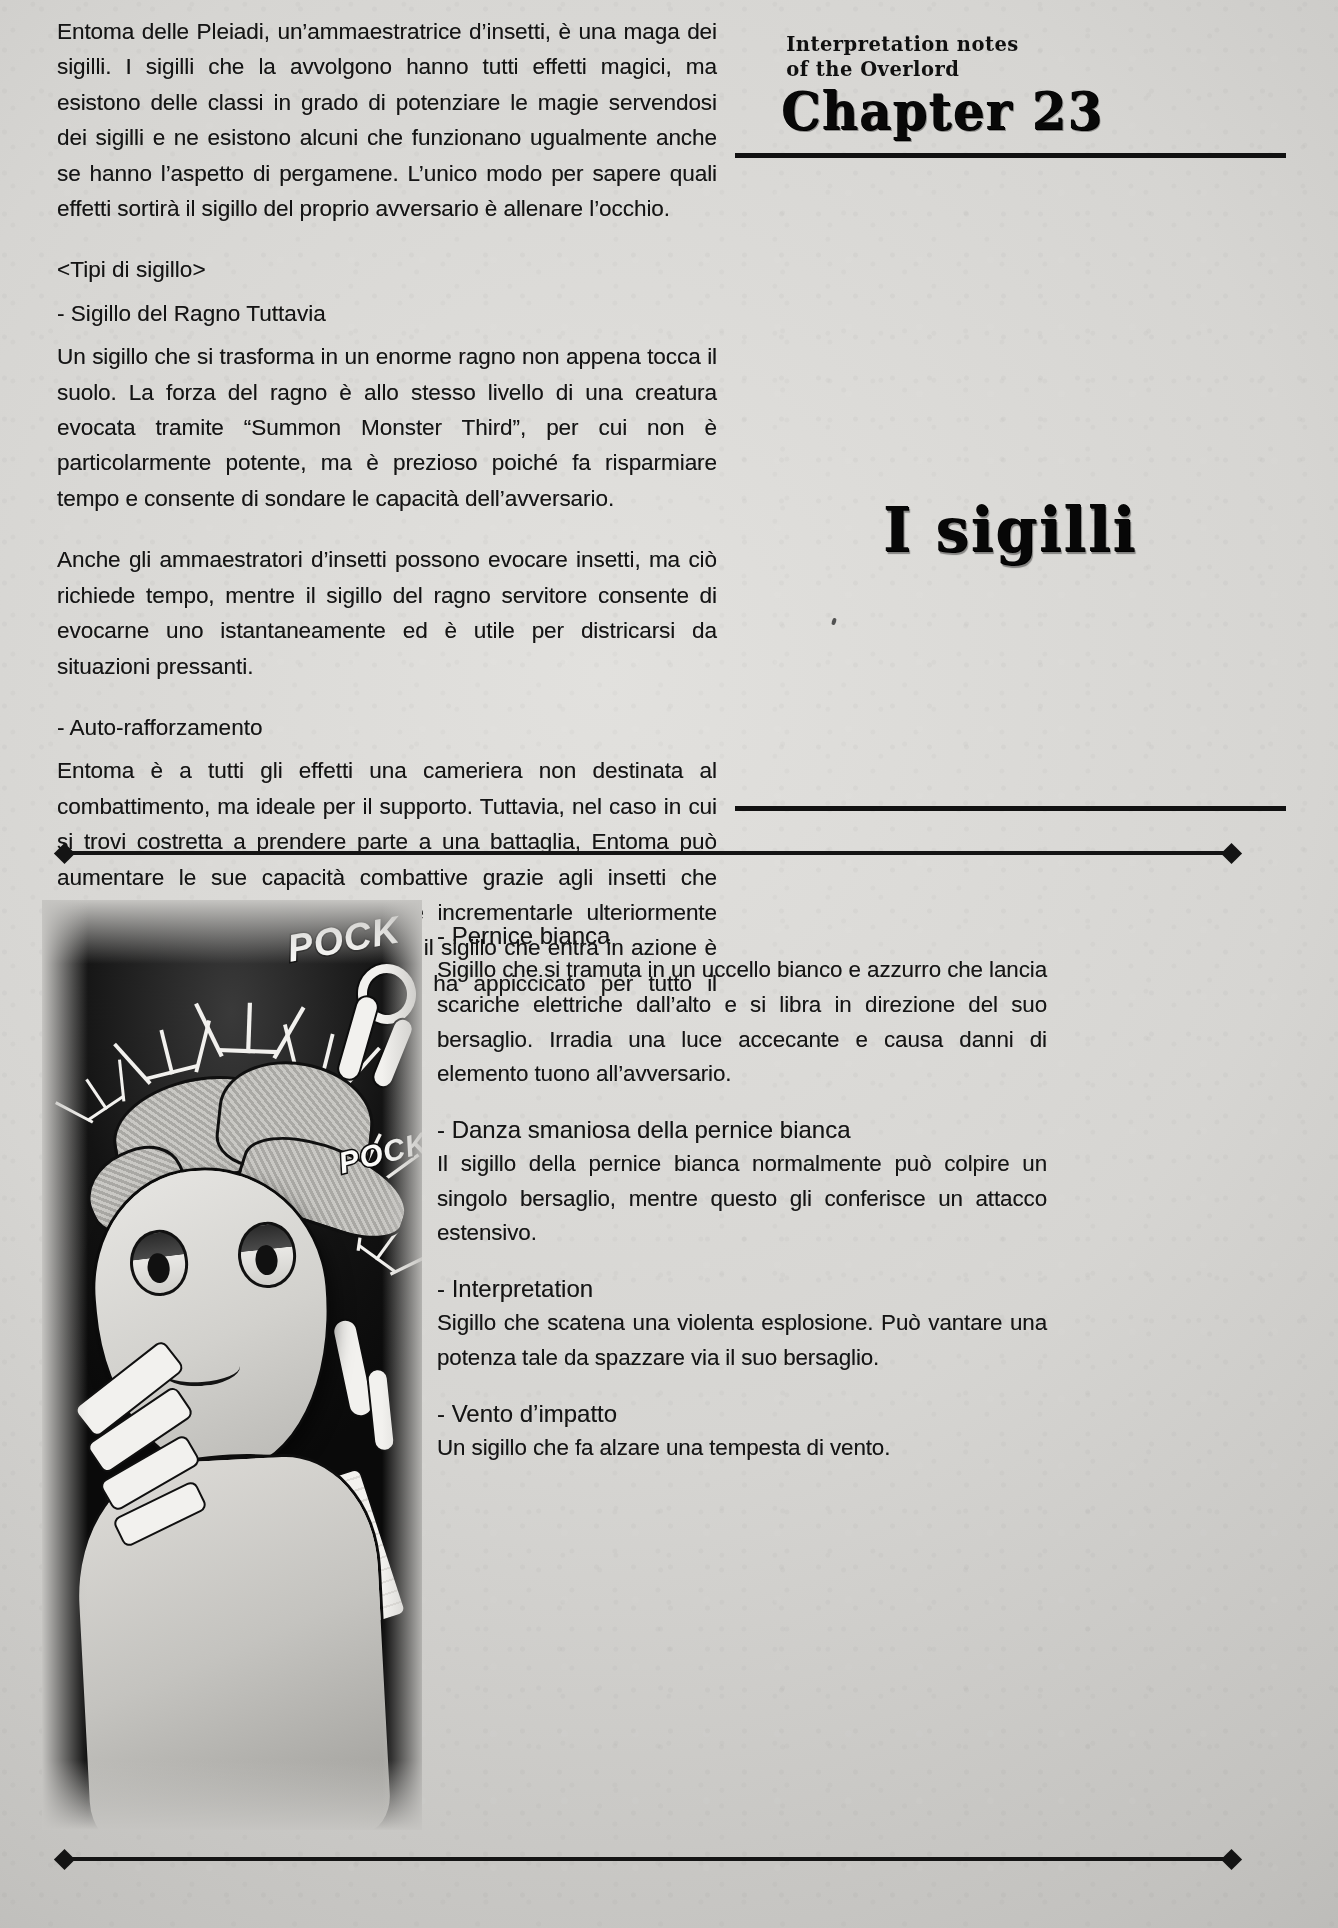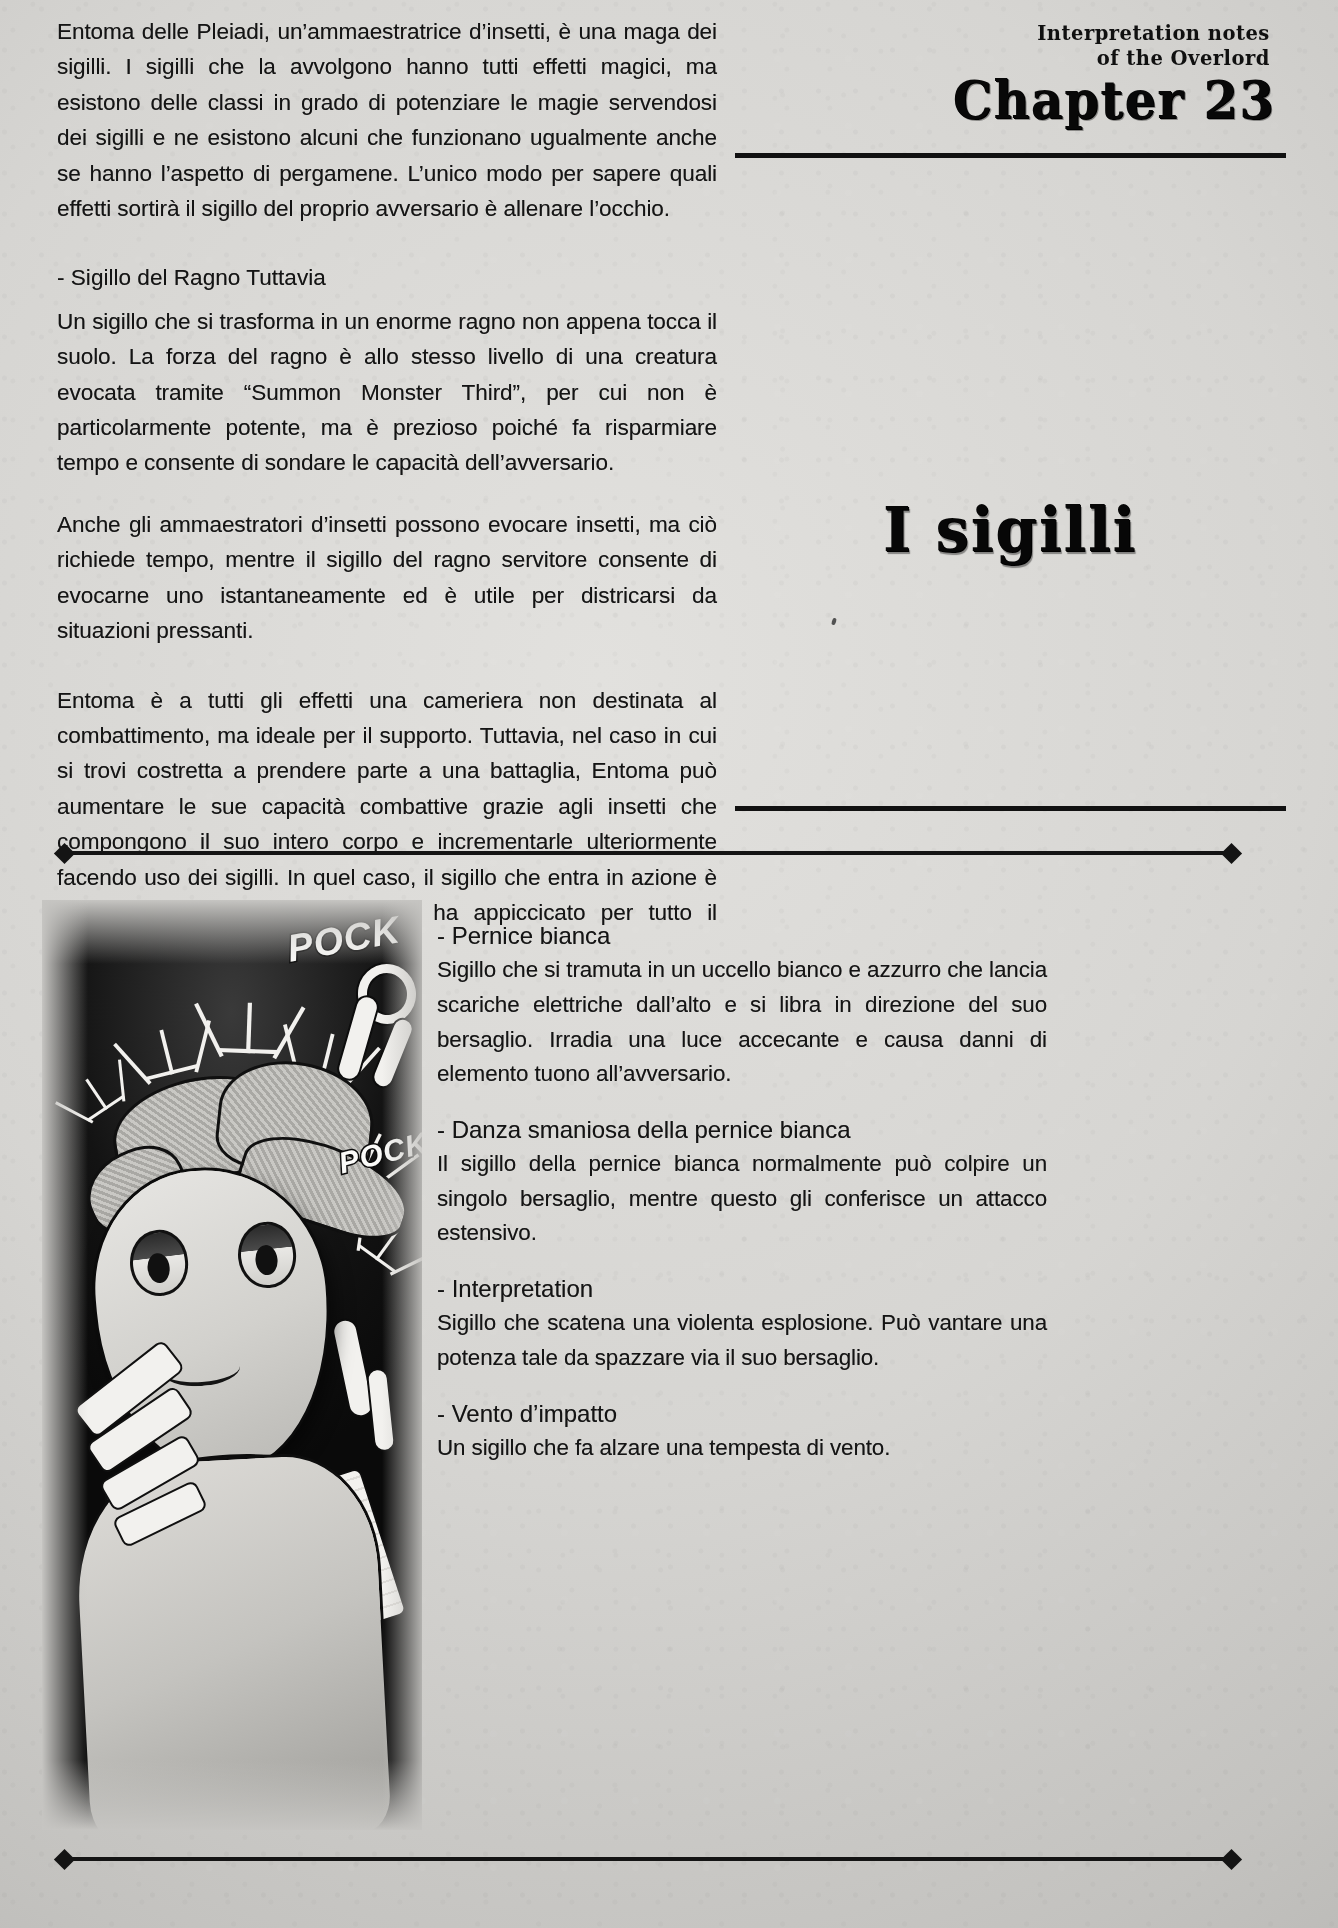--- a/index.html
+++ b/index.html
@@ -54,22 +54,22 @@
   .gap{height:26px;}
   .gap-s{height:8px;}
   .hdg{
     margin:0; font-size:22.6px; line-height:35.4px;
     text-align:left; color:#141414;
     text-shadow:0 0 .6px rgba(0,0,0,.35);
   }
 
   
   .chapter-block{
-    position:absolute; left:768px; top:20px; width:520px;
-    text-align:right;
+    position:absolute; left:768px; top:31px; width:520px;
+    text-align:left;
   }
   .chap-sub{
     font-family:"DejaVu Serif", serif;
     font-weight:bold;
     font-size:21px;
     line-height:25px;
     letter-spacing:.5px;
     color:#101010;
     transform:scaleX(.93);
   }
@@ -264,27 +264,29 @@
 <div class="paper"></div>
 <div class="noise"></div>
 
 <div class="page">
 
   <div class="top">
 
     <div class="col-left">
       <div class="body">Entoma delle Pleiadi, un’ammaestratrice d’insetti, è una maga dei sigilli. I sigilli che la avvolgono hanno tutti effetti magici, ma esistono delle classi in grado di potenziare le magie servendosi dei sigilli e ne esistono alcuni che funzionano ugualmente anche se hanno l’aspetto di pergamene. L’unico modo per sapere quali effetti sortirà il sigillo del proprio avversario è allenare l’occhio.</div>
       <div class="gap"></div>
+      <div class="hdg">&lt;Tipi di sigillo&gt;</div>
       <div class="gap-s"></div>
       <div class="hdg">- Sigillo del Ragno Tuttavia</div>
       <div class="gap-s"></div>
       <div class="body">Un sigillo che si trasforma in un enorme ragno non appena tocca il suolo. La forza del ragno è allo stesso livello di una creatura evocata tramite “Summon Monster Third”, per cui non è particolarmente potente, ma è prezioso poiché fa risparmiare tempo e consente di sondare le capacità dell’avversario.</div>
       <div class="gap"></div>
       <div class="body">Anche gli ammaestratori d’insetti possono evocare insetti, ma ciò richiede tempo, mentre il sigillo del ragno servitore consente di evocarne uno istantaneamente ed è utile per districarsi da situazioni pressanti.</div>
       <div class="gap"></div>
+      <div class="hdg">- Auto-rafforzamento</div>
       <div class="gap-s"></div>
       <div class="body">Entoma è a tutti gli effetti una cameriera non destinata al combattimento, ma ideale per il supporto. Tuttavia, nel caso in cui si trovi costretta a prendere parte a una battaglia, Entoma può aumentare le sue capacità combattive grazie agli insetti che compongono il suo intero corpo e incrementarle ulteriormente facendo uso dei sigilli. In quel caso, il sigillo che entra in azione è quello dell’auto-rafforzamento, che ha appiccicato per tutto il corpo.</div>
     </div>
 
     <div class="chapter-block">
       <div class="chap-sub">Interpretation notes</div>
       <div class="chap-sub">of the Overlord</div>
       <div class="chap-title">Chapter 23</div>
     </div>
     <div class="rule-top"></div>

